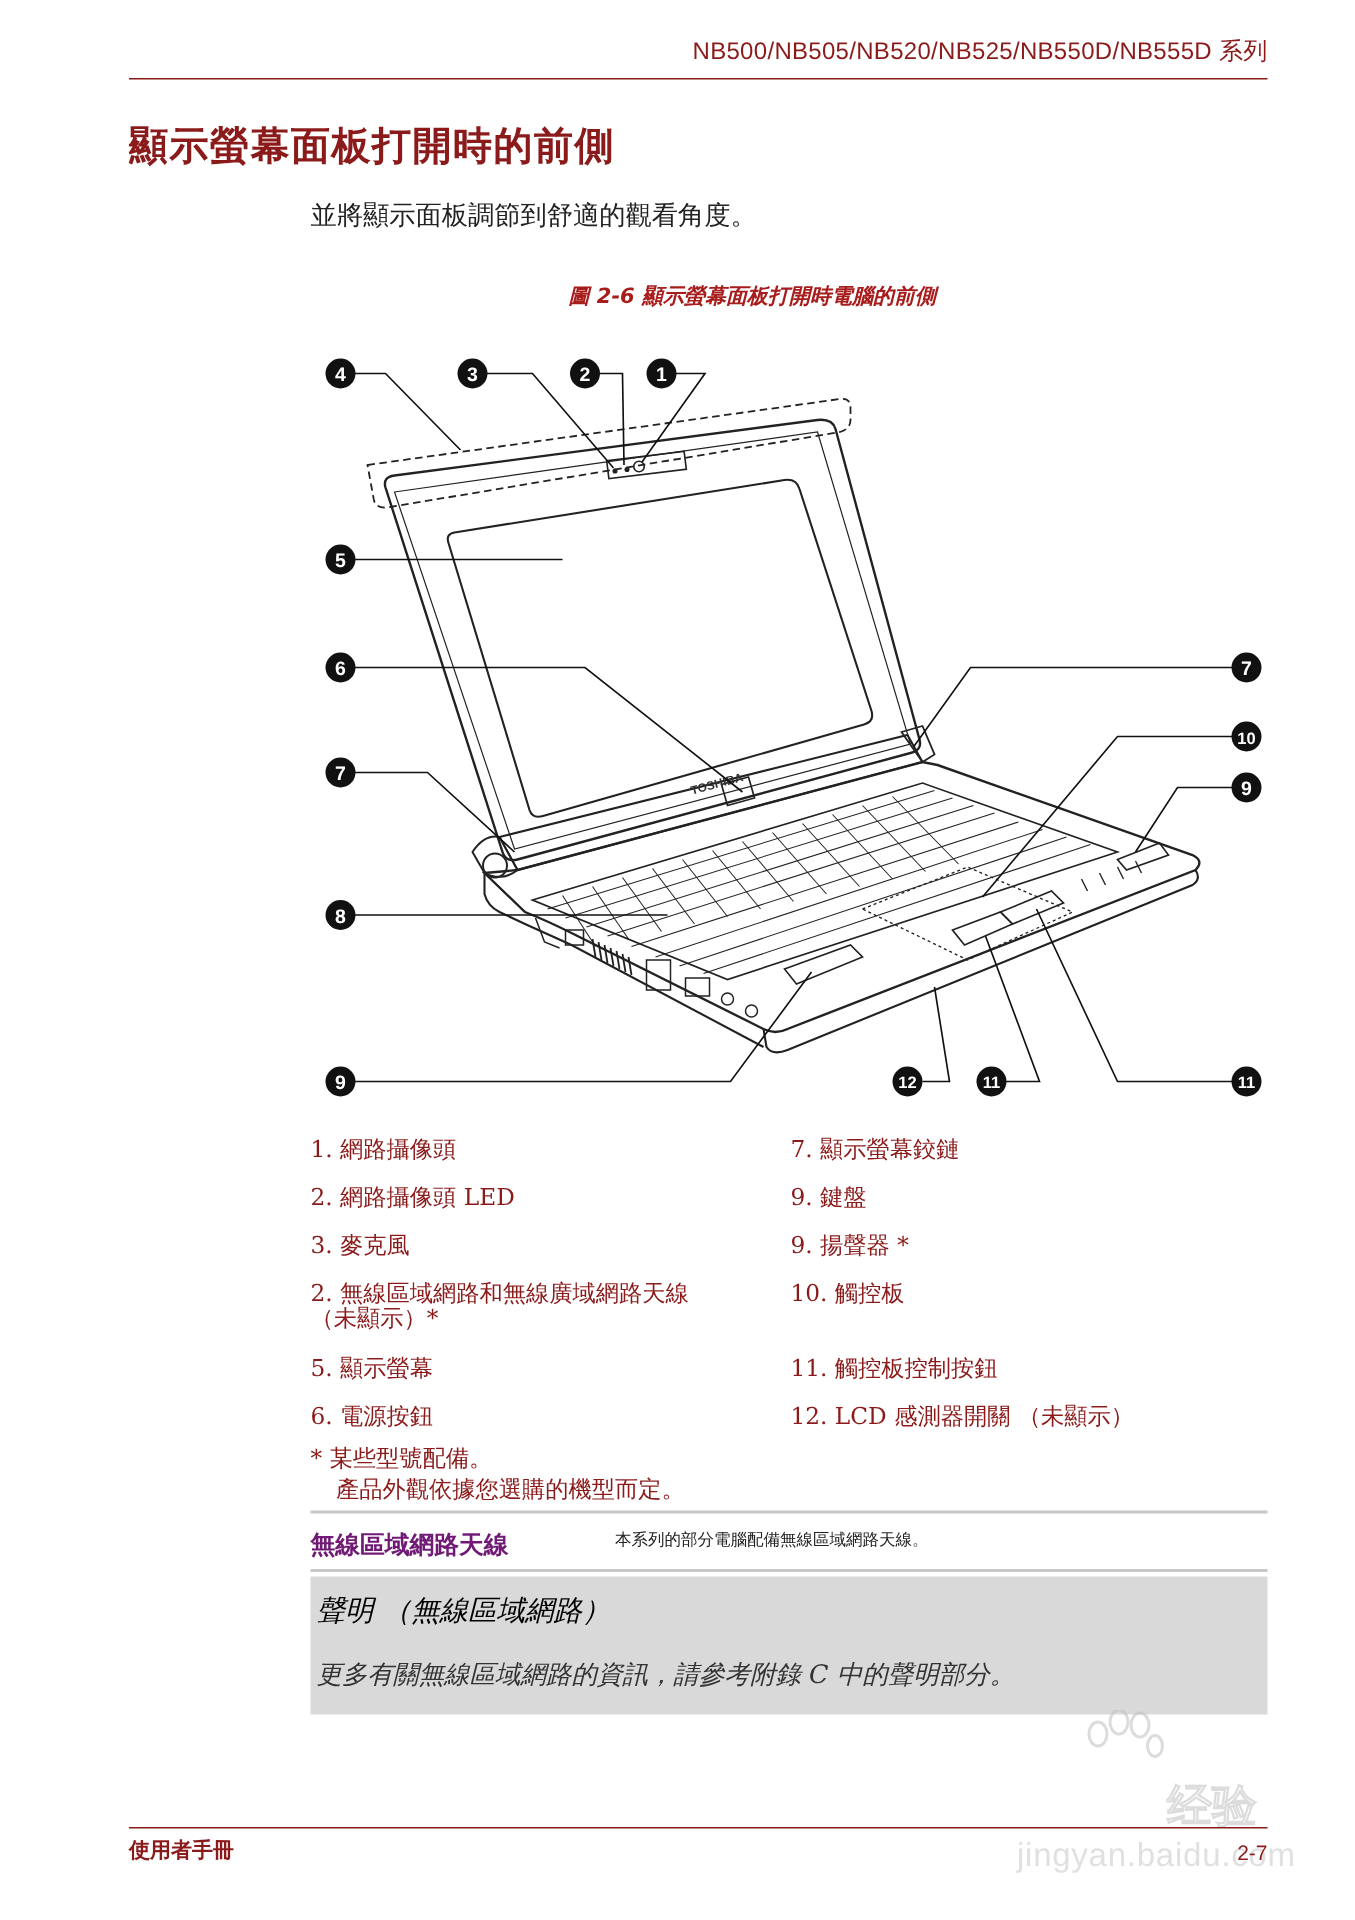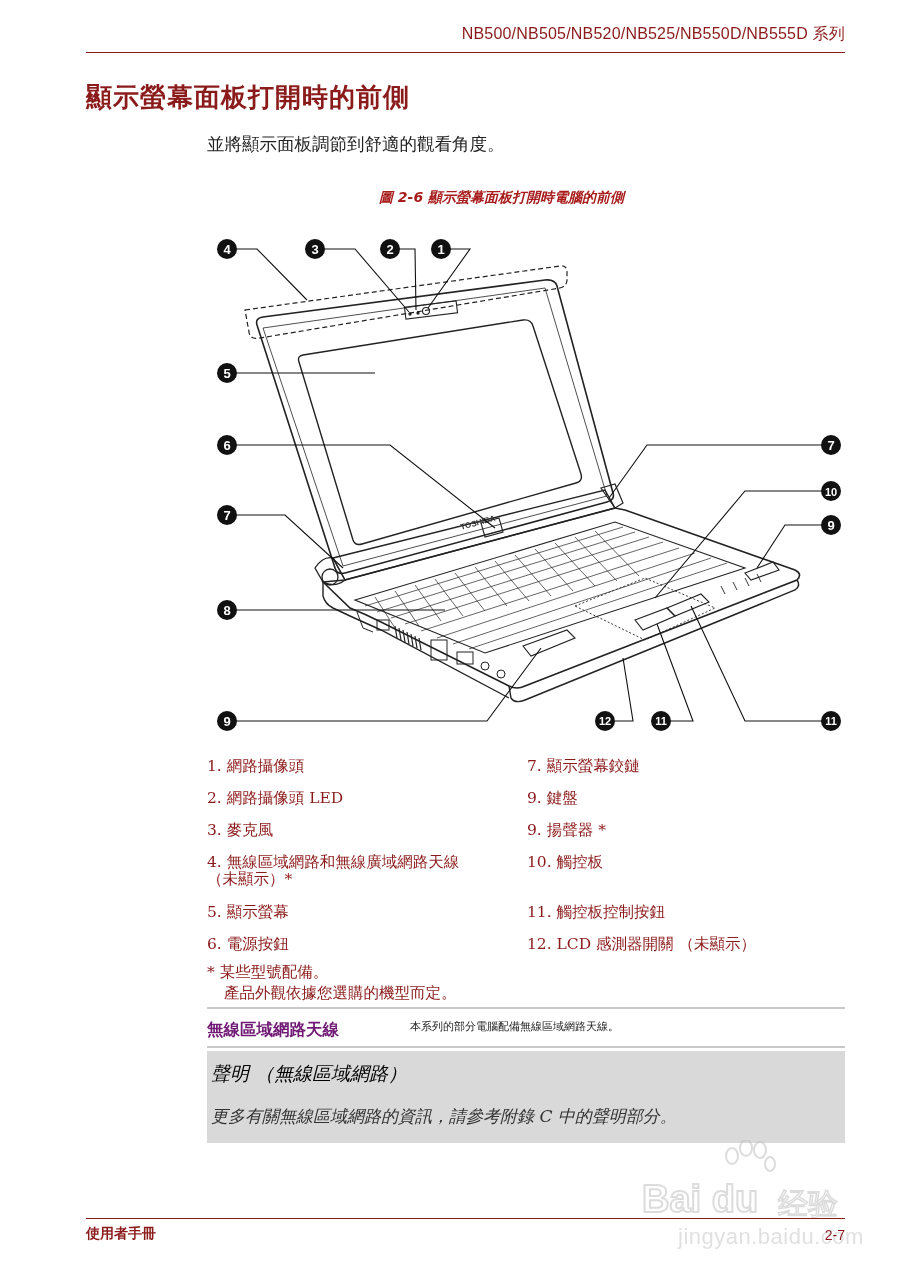--- a/index.html
+++ b/index.html
@@ -224,21 +224,21 @@
           <text x="626" y="497" font-size="11" fill="#fff" text-anchor="middle">11</text>
         </g>
     </g>
   </svg>
 </div>
 
 <div class="legend">
   <div class="leg-item" style="left:0;top:2px;">1. 網路攝像頭</div>
   <div class="leg-item" style="left:0;top:34px;">2. 網路攝像頭 LED</div>
   <div class="leg-item" style="left:0;top:66px;">3. 麥克風</div>
-  <div class="leg-item" style="left:0;top:98px;">4. 無線區域網路和無線廣域網路天線</div>
+  <div class="leg-item" style="left:0;top:98px;">2. 無線區域網路和無線廣域網路天線</div>
   <div class="leg-item" style="left:0;top:115px;">（未顯示）*</div>
   <div class="leg-item" style="left:0;top:148px;">5. 顯示螢幕</div>
   <div class="leg-item" style="left:0;top:180px;">6. 電源按鈕</div>
 
   <div class="leg-item" style="left:320px;top:2px;">7. 顯示螢幕鉸鏈</div>
   <div class="leg-item" style="left:320px;top:34px;">9. 鍵盤</div>
   <div class="leg-item" style="left:320px;top:66px;">9. 揚聲器 *</div>
   <div class="leg-item" style="left:320px;top:98px;">10. 觸控板</div>
   <div class="leg-item" style="left:320px;top:148px;">11. 觸控板控制按鈕</div>
   <div class="leg-item" style="left:320px;top:180px;">12. LCD 感測器開關 （未顯示）</div>
@@ -262,21 +262,20 @@
 
 <div class="wm">
   <svg width="60" height="40" style="position:absolute;left:76px;top:0;">
     <g fill="none" stroke="#c0c0c0" stroke-width="2">
       <ellipse cx="14" cy="16" rx="6" ry="8"></ellipse>
         <ellipse cx="28" cy="8" rx="6" ry="8"></ellipse>
       <ellipse cx="42" cy="10" rx="6" ry="8"></ellipse>
         <ellipse cx="52" cy="24" rx="5" ry="7"></ellipse>
     </g>
   </svg>
-  <span class="wm-baidu">Bai du</span>
   <span class="wm-jy">经验</span>
   <span class="wm-text">jingyan.baidu.com</span>
 </div>
 
 <div class="ftr">
   <span class="ftr-left">使用者手冊</span>
   <span class="ftr-right">2-7</span>
 </div>
 
 </body></html>

